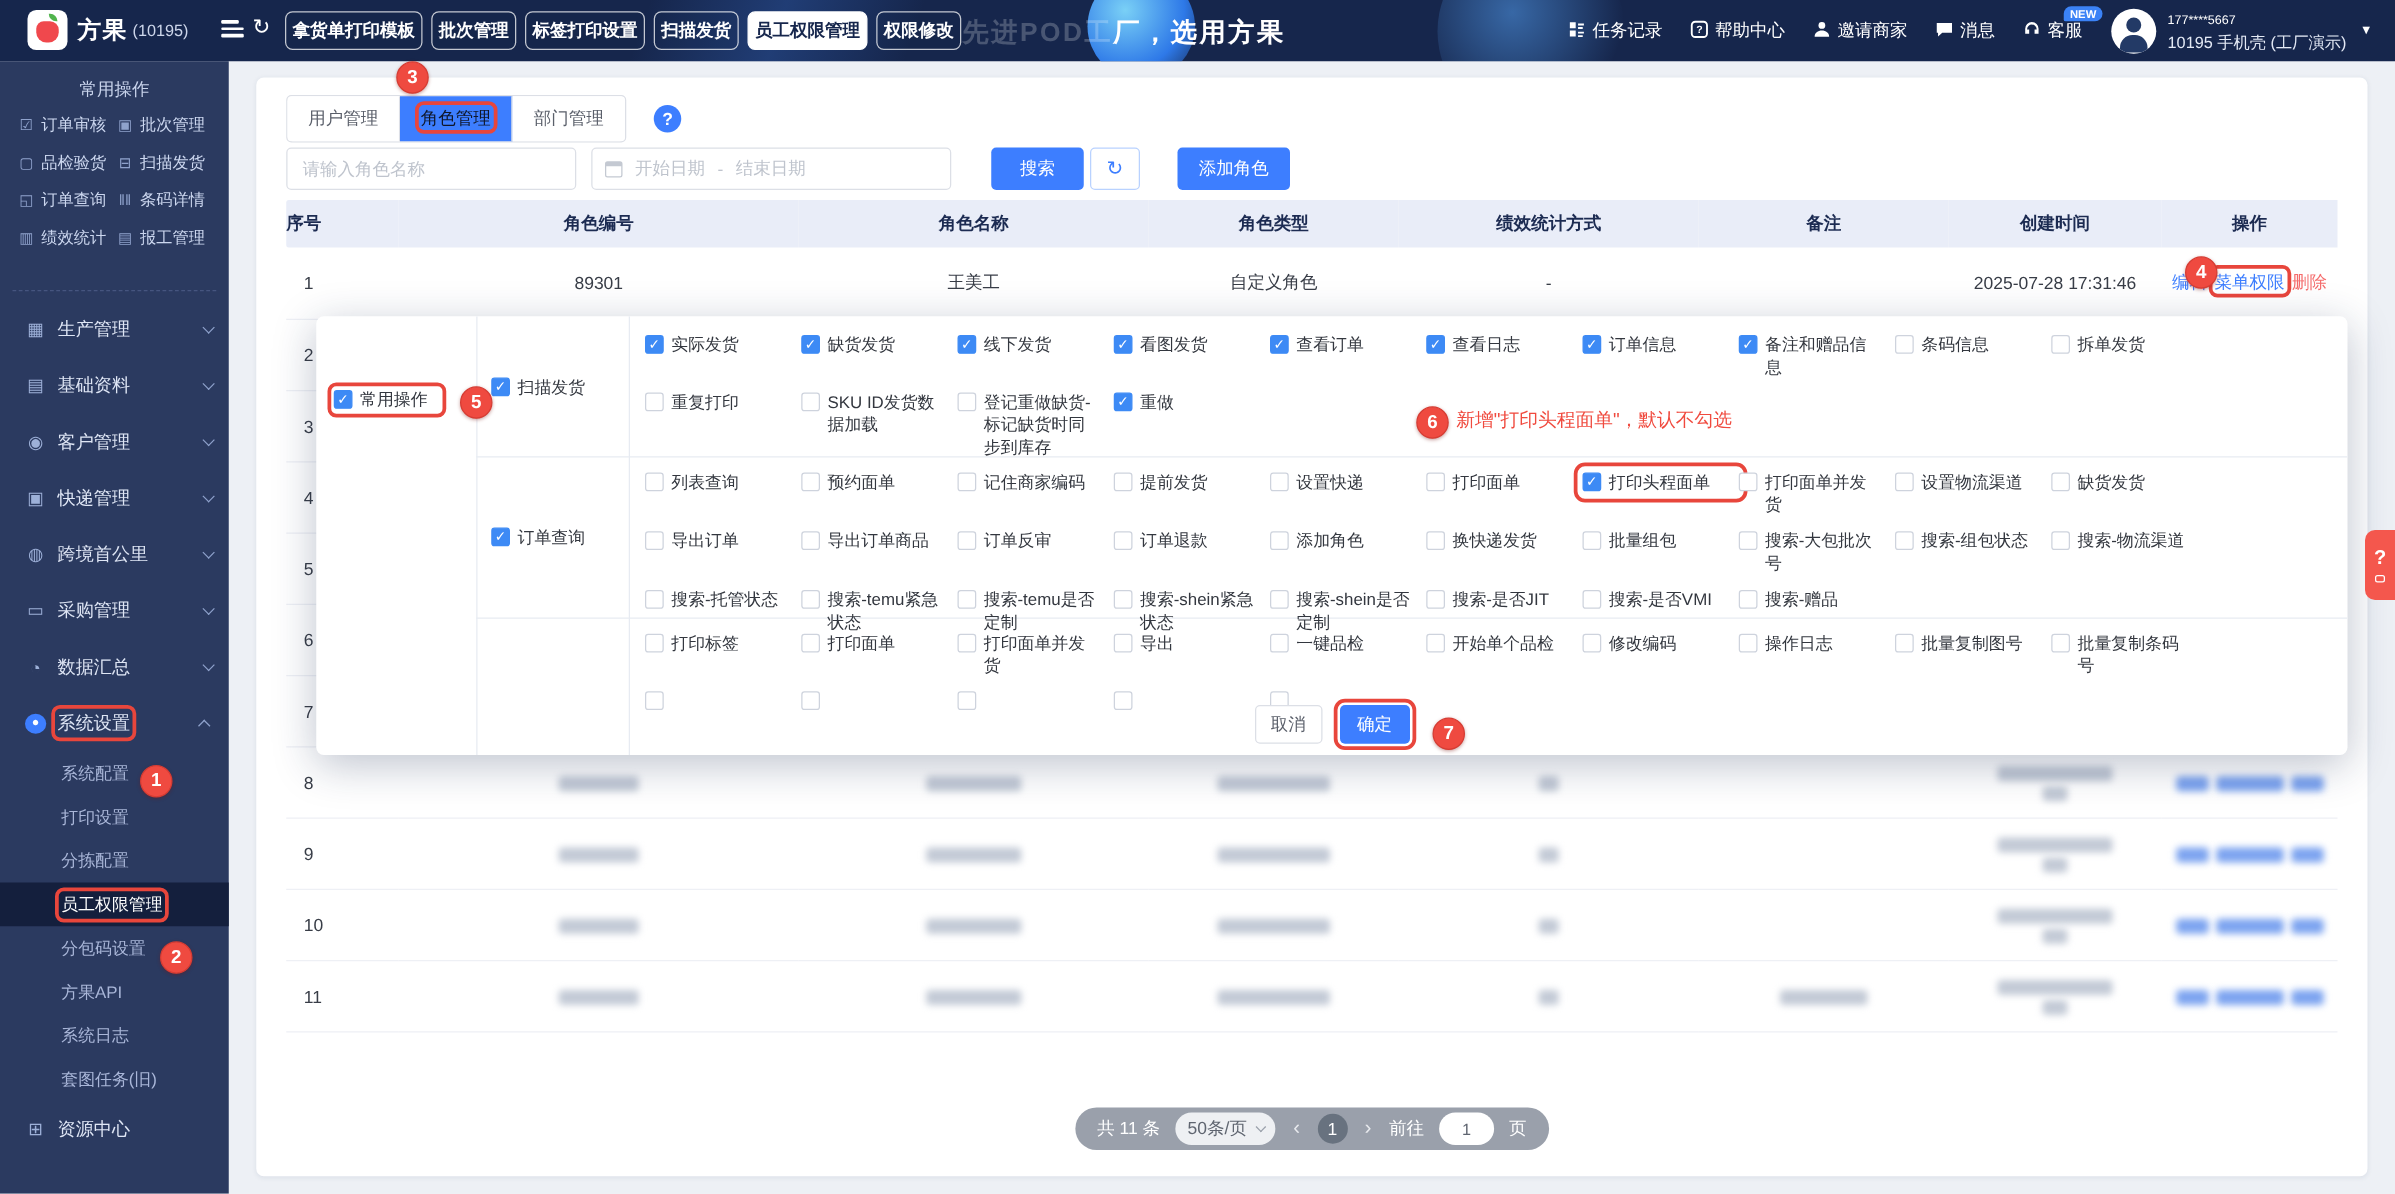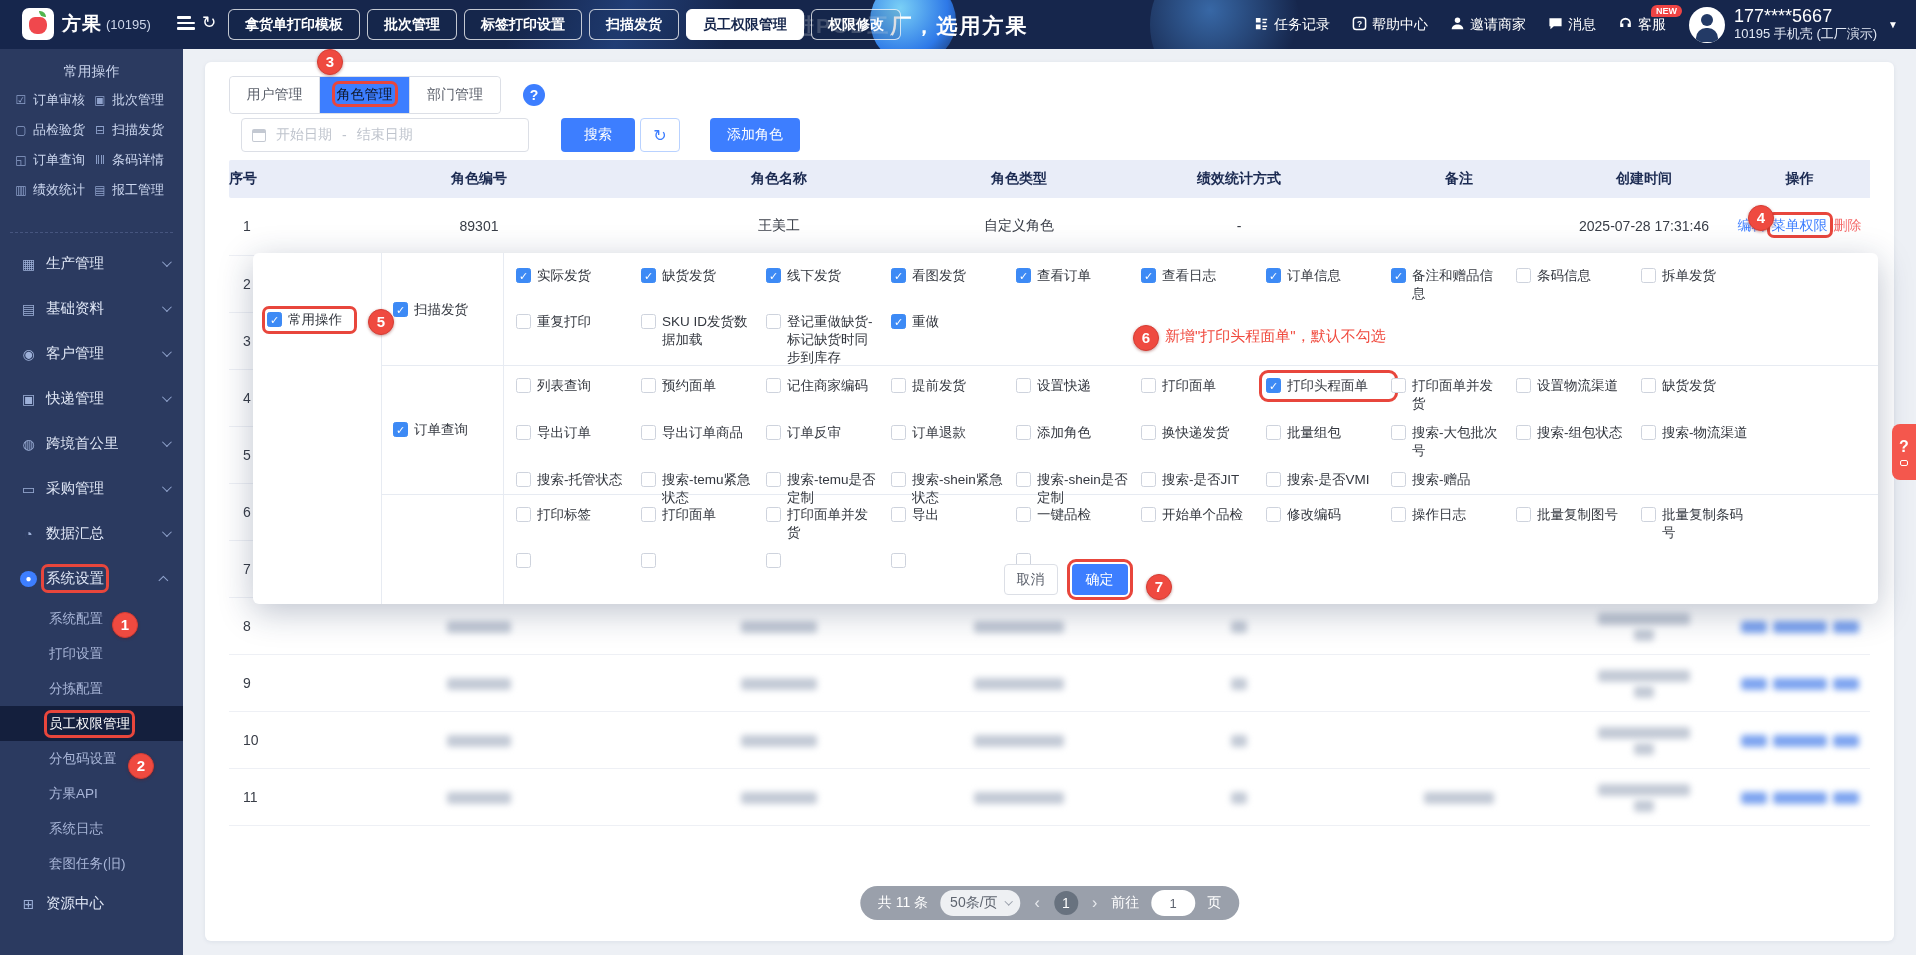--- a/index.html
+++ b/index.html
@@ -21,34 +21,34 @@
   .logo-ic::after { content:""; position:absolute; left:17px; top:3px; width:7px; height:6px; background:#51b44d; border-radius:0 6px 0 6px; }
   .logo-t { color:#fff; font-size:19px; font-weight:bold; letter-spacing:1px; }
   .logo-s { color:#cdd6ea; font-size:13px; margin-left:-4px; }
   .hamb { position:absolute; left:177px; top:16px; width:18px; height:16px; cursor:pointer; }
   .hamb i { display:block; height:2.5px; background:#fff; margin-bottom:3px; border-radius:1px; }
   .hamb i:nth-child(1){ width:14px; } .hamb i:nth-child(2){ width:18px; } .hamb i:nth-child(3){ width:18px; }
   .tb-refresh { position:absolute; left:202px; top:12px; color:#fff; font-size:17px; cursor:pointer; }
   .slogan { position:absolute; left:770px; top:12px; font-size:21px; font-weight:bold; color:#fff; letter-spacing:2px; white-space:nowrap; z-index:1; }
   .slogan .faint { opacity:.22; }
   .top-tabs { position:absolute; left:228px; top:9px; display:flex; gap:7px; z-index:2; }
-  .top-tab { height:31px; line-height:29px; padding:0 16px; border:1px solid rgba(255,255,255,.75); border-radius:6px;
+  .top-tab { height:31px; line-height:29px; padding:0 5px; border:1px solid rgba(255,255,255,.75); border-radius:6px;
     color:#fff; font-size:14px; font-weight:bold; white-space:nowrap; cursor:pointer; background:rgba(22,38,76,.15); }
   .top-tab.active { background:#fff; color:#16264c; border-color:#fff; }
   .top-right { position:absolute; right:250px; top:0; height:49px; display:flex; align-items:center; gap:22px; z-index:2; }
   .tr-item { display:flex; align-items:center; gap:5px; color:#fff; font-size:14px; cursor:pointer; position:relative; }
   .tr-item svg { width:15px; height:15px; fill:#fff; }
-  .new-badge { position:absolute; right:-16px; top:-11px; background:#ef4444; color:#fff; font-size:9px; font-weight:bold;
+  .new-badge { position:absolute; right:-16px; top:-11px; background:#3b82f6; color:#fff; font-size:9px; font-weight:bold;
     padding:1px 5px; border-radius:8px 8px 8px 2px; }
   .user-box { position:absolute; right:18px; top:0; height:49px; display:flex; align-items:center; gap:9px; cursor:pointer; z-index:2; }
   .avatar { width:36px; height:36px; border-radius:50%; background:#fff; position:relative; overflow:hidden; }
   .avatar::before { content:""; position:absolute; left:12px; top:7px; width:12px; height:12px; border-radius:50%; background:#233a66; }
   .avatar::after { content:""; position:absolute; left:7px; top:21px; width:22px; height:14px; border-radius:10px 10px 0 0; background:#233a66; }
   .user-lines { display:flex; flex-direction:column; line-height:17px; }
-  .user-phone { color:#fff; font-size:18px; }
+  .user-phone { color:#fff; font-size:10px; }
   .user-shop { color:#e3e9f5; font-size:13px; }
   .user-caret { color:#fff; font-size:10px; margin-left:2px; }
 
   
   .sidebar { position:absolute; left:0; top:49px; width:183px; height:906px; background:#2b3a60; z-index:20; }
   .quick-title { position:absolute; left:0; top:14px; width:183px; text-align:center; color:#c9d4ec; font-size:14px; }
   .quick-grid { position:absolute; left:14px; top:40px; width:158px; display:grid; grid-template-columns:1fr 1fr; row-gap:9px; }
   .quick-item { display:flex; align-items:center; gap:5px; color:#ccd7ef; font-size:13px; height:21px; cursor:pointer; white-space:nowrap; }
   .quick-item .qic { color:#8fa2cc; font-size:12px; width:14px; text-align:center; }
   .side-divider { position:absolute; left:10px; top:183px; width:163px; border-top:1px dashed #46557f; }
@@ -328,20 +328,21 @@
       <div class="tabs-row">
         <div class="seg" id="mainTabs">
             <div class="seg-tab"><span>用户管理</span></div>
             <div class="seg-tab active"><span class="redout">角色管理</span></div>
             <div class="seg-tab"><span>部门管理</span></div>
           </div>
         <div class="help-ic">?</div>
       </div>
 
       <div class="search-row">
+        <input class="inp" placeholder="请输入角色名称" style="">
         <div class="daterange">
           <span class="cal-ic"></span>
           <span>开始日期</span>
           <span>-</span>
           <span>结束日期</span>
         </div>
         <button class="btn btn-search">搜索</button>
         <button class="btn btn-refresh">↻</button>
         <button class="btn btn-add">添加角色</button>
       </div>

